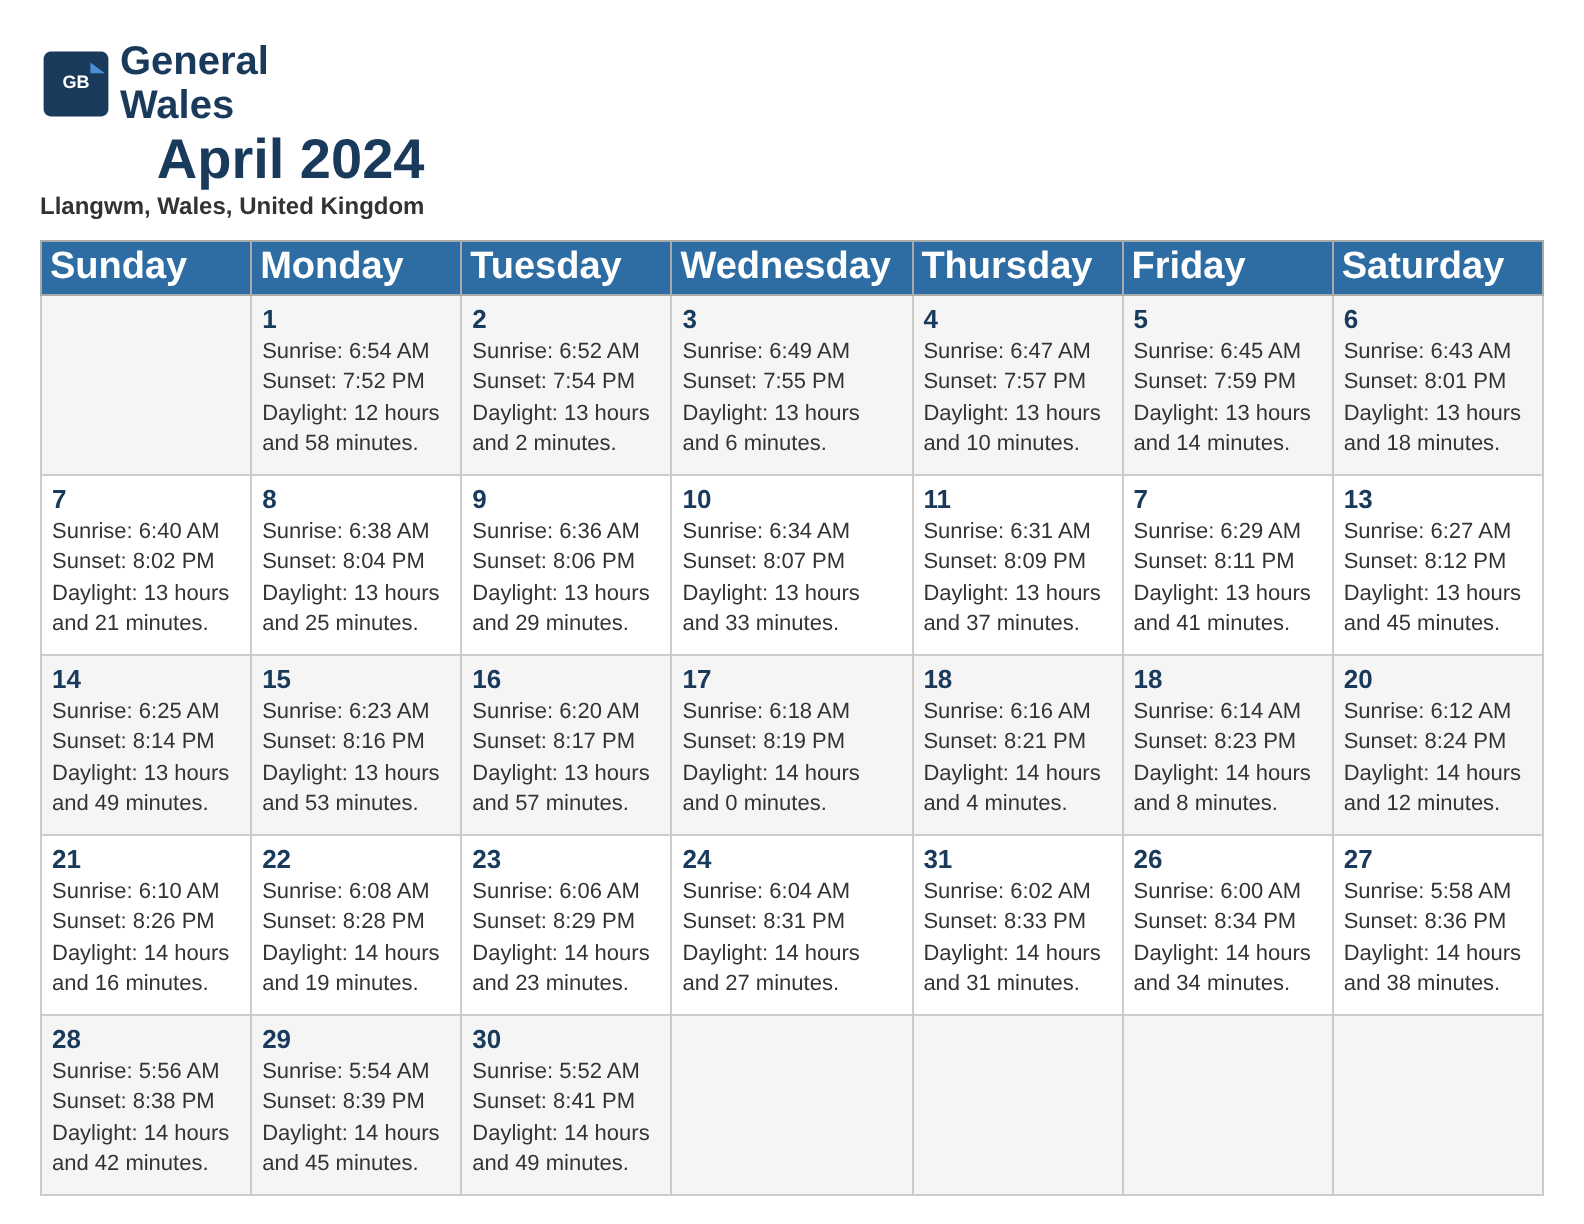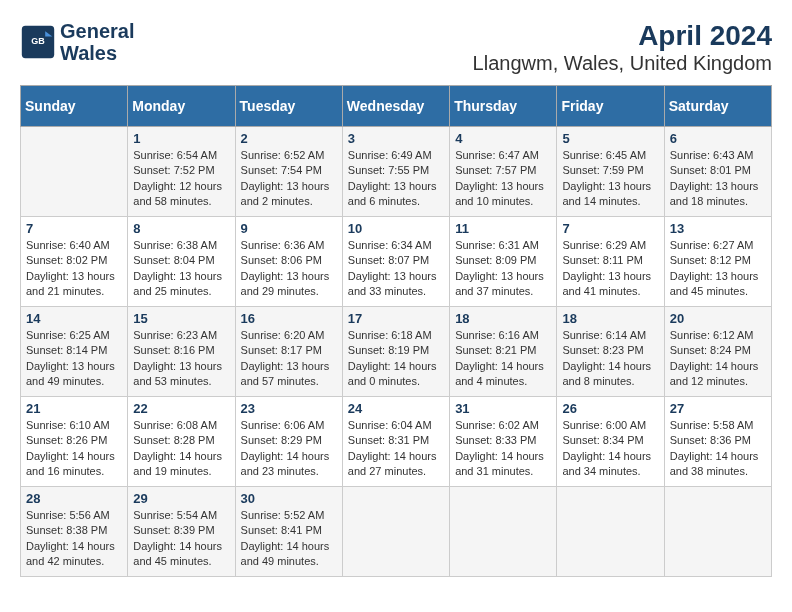--- a/index.html
+++ b/index.html
@@ -8,20 +8,21 @@
       background: #fff;
       width: 792px;
       min-height: 612px;
       padding: 20px;
     }
     .header-area {
       display: flex;
       justify-content: space-between;
       align-items: flex-start;
       margin-bottom: 10px;
+      flex-direction: column;
     }
     .logo {
       display: flex;
       align-items: center;
       gap: 4px;
     }
     .logo-text {
       font-size: 20px;
       font-weight: bold;
       color: #1a3a5c;
@@ -33,36 +34,37 @@
     }
     .title-area {
       text-align: right;
     }
     .main-title {
       font-size: 28px;
       font-weight: bold;
       color: #1a3a5c;
     }
     .subtitle {
-      font-size: 20px;
+      font-size: 12px;
       color: #333;
+      font-weight: bold;
     }
     table {
       width: 100%;
       border-collapse: collapse;
       font-size: 11px;
     }
     thead tr {
       background-color: #2e6da4;
       color: #fff;
     }
     thead th {
-      padding: 12px 4px;
+      padding: 2px 4px;
       text-align: left;
-      font-size: 14px;
+      font-size: 19px;
       font-weight: bold;
       border: 1px solid #aaa;
     }
     tbody tr {
       background: #fff;
     }
     tbody tr:nth-child(odd) {
       background: #f5f5f5;
     }
     tbody td {

